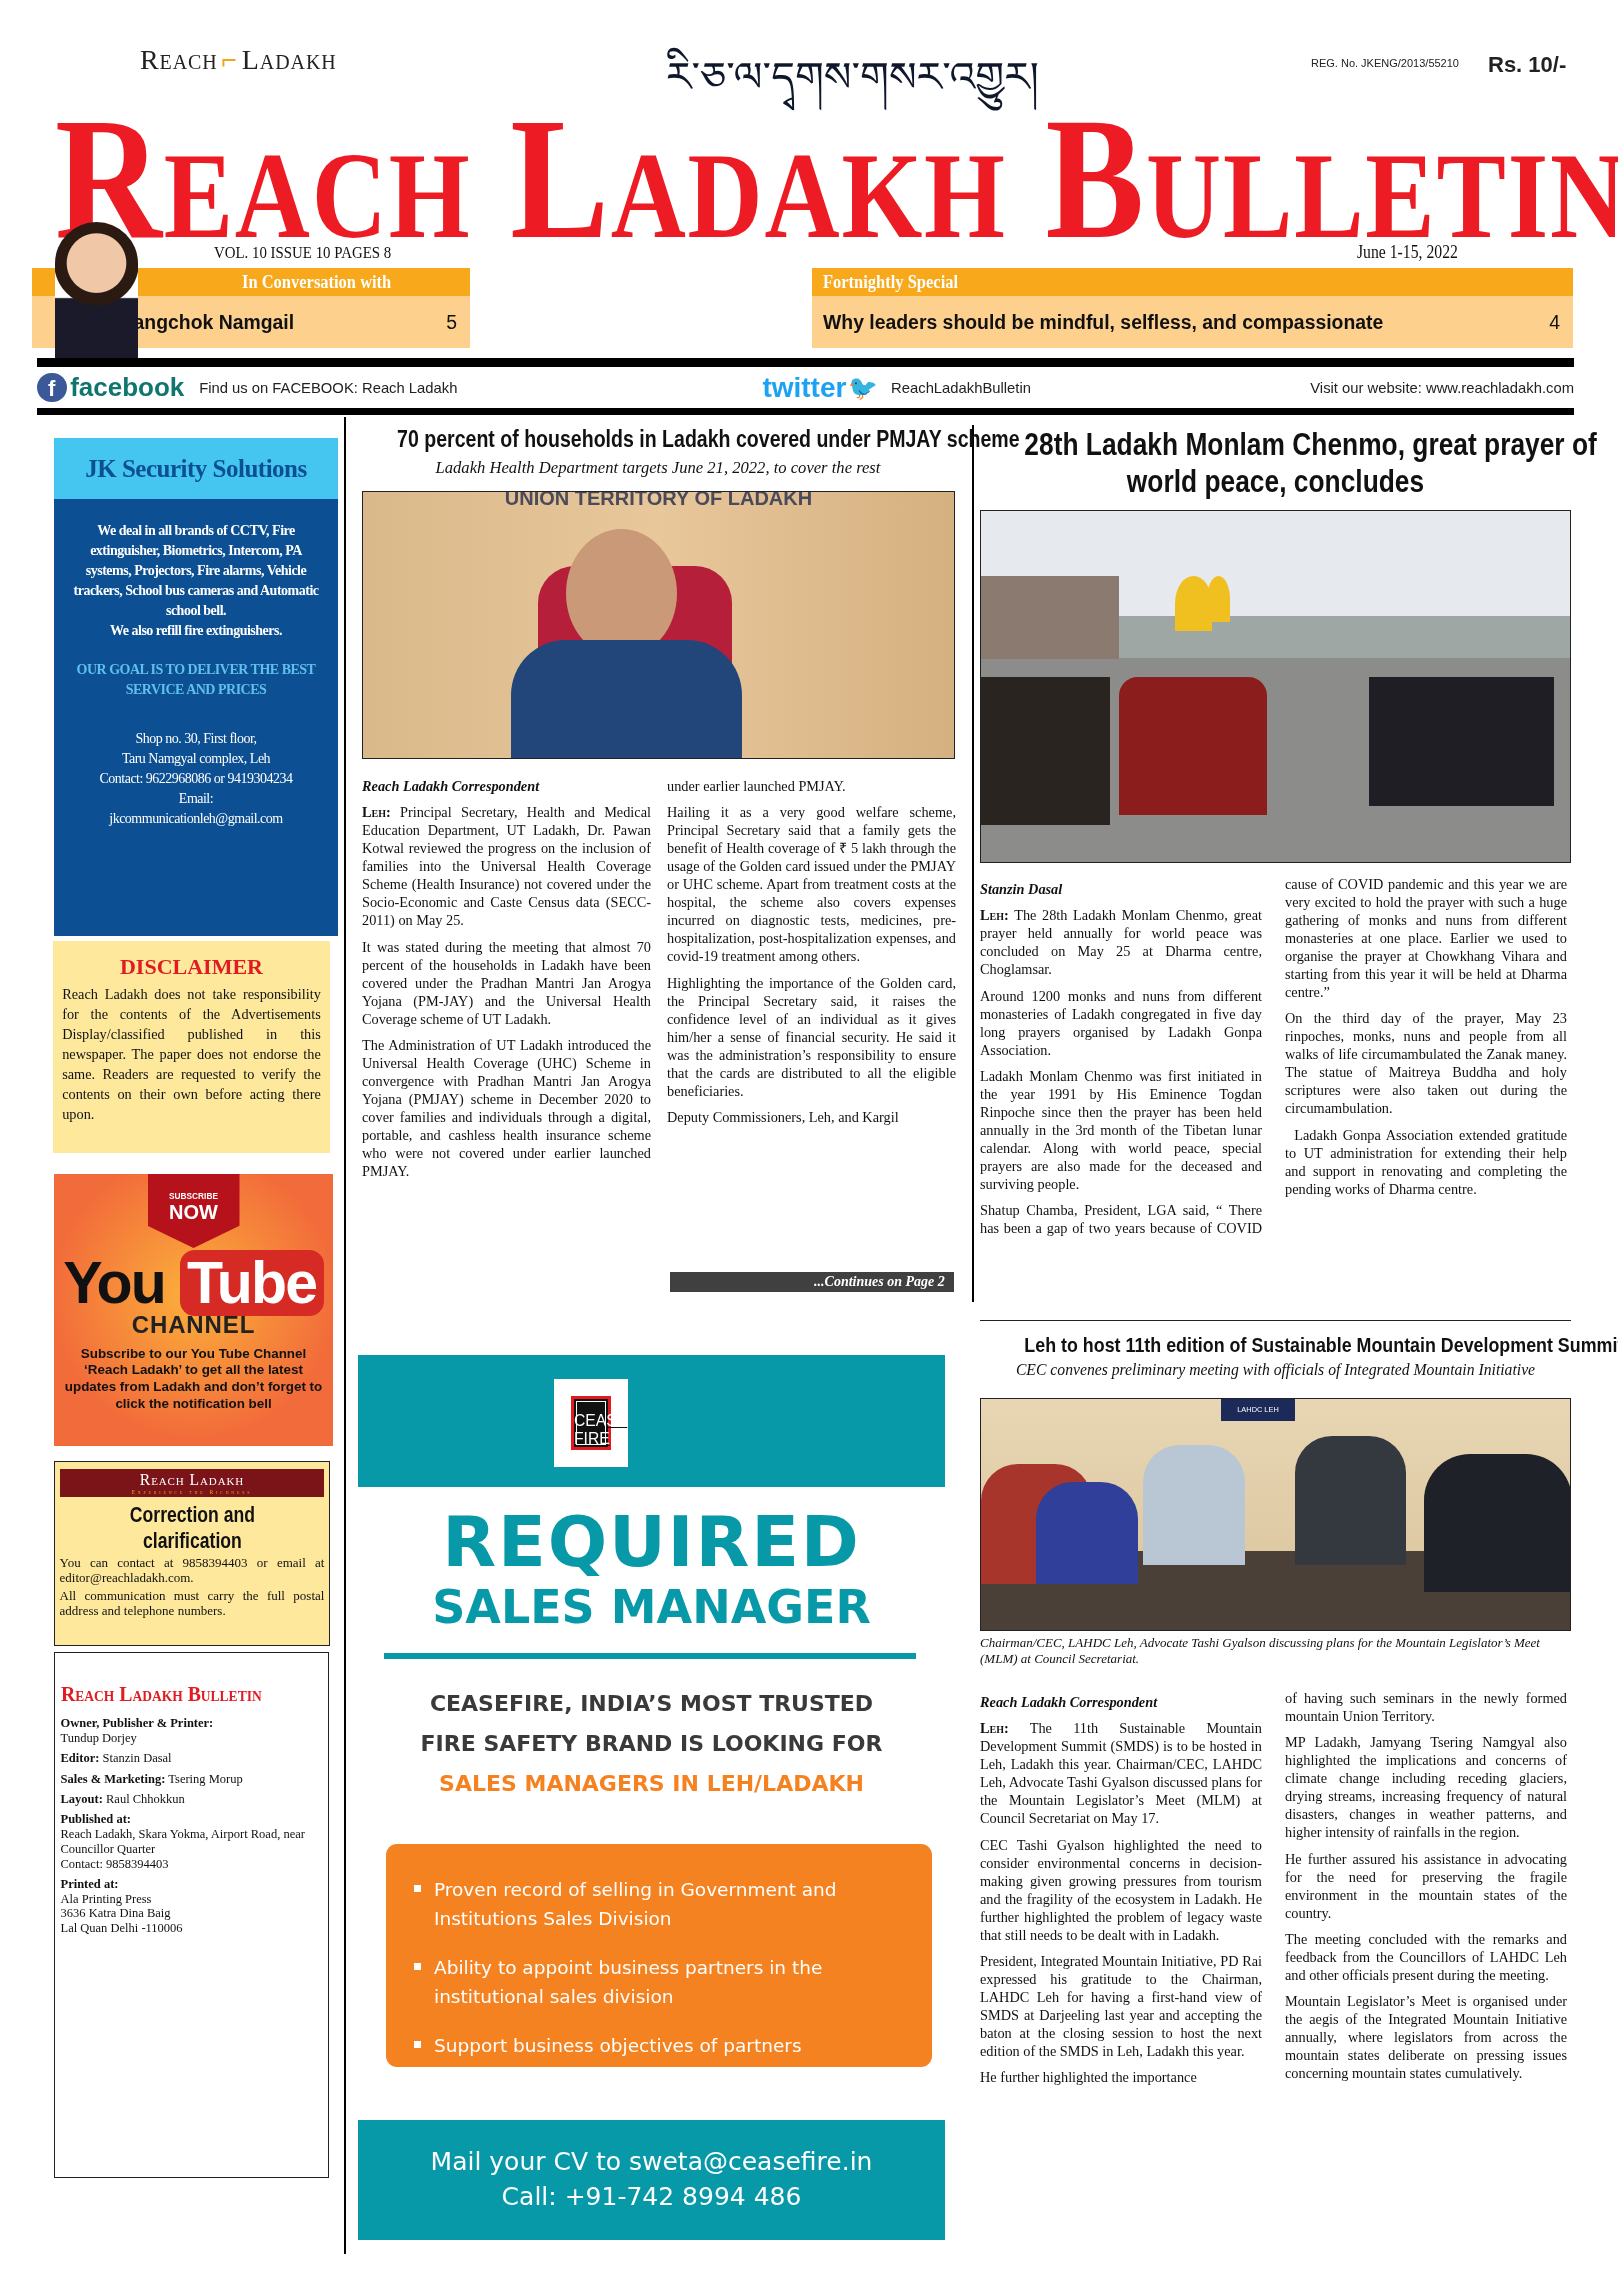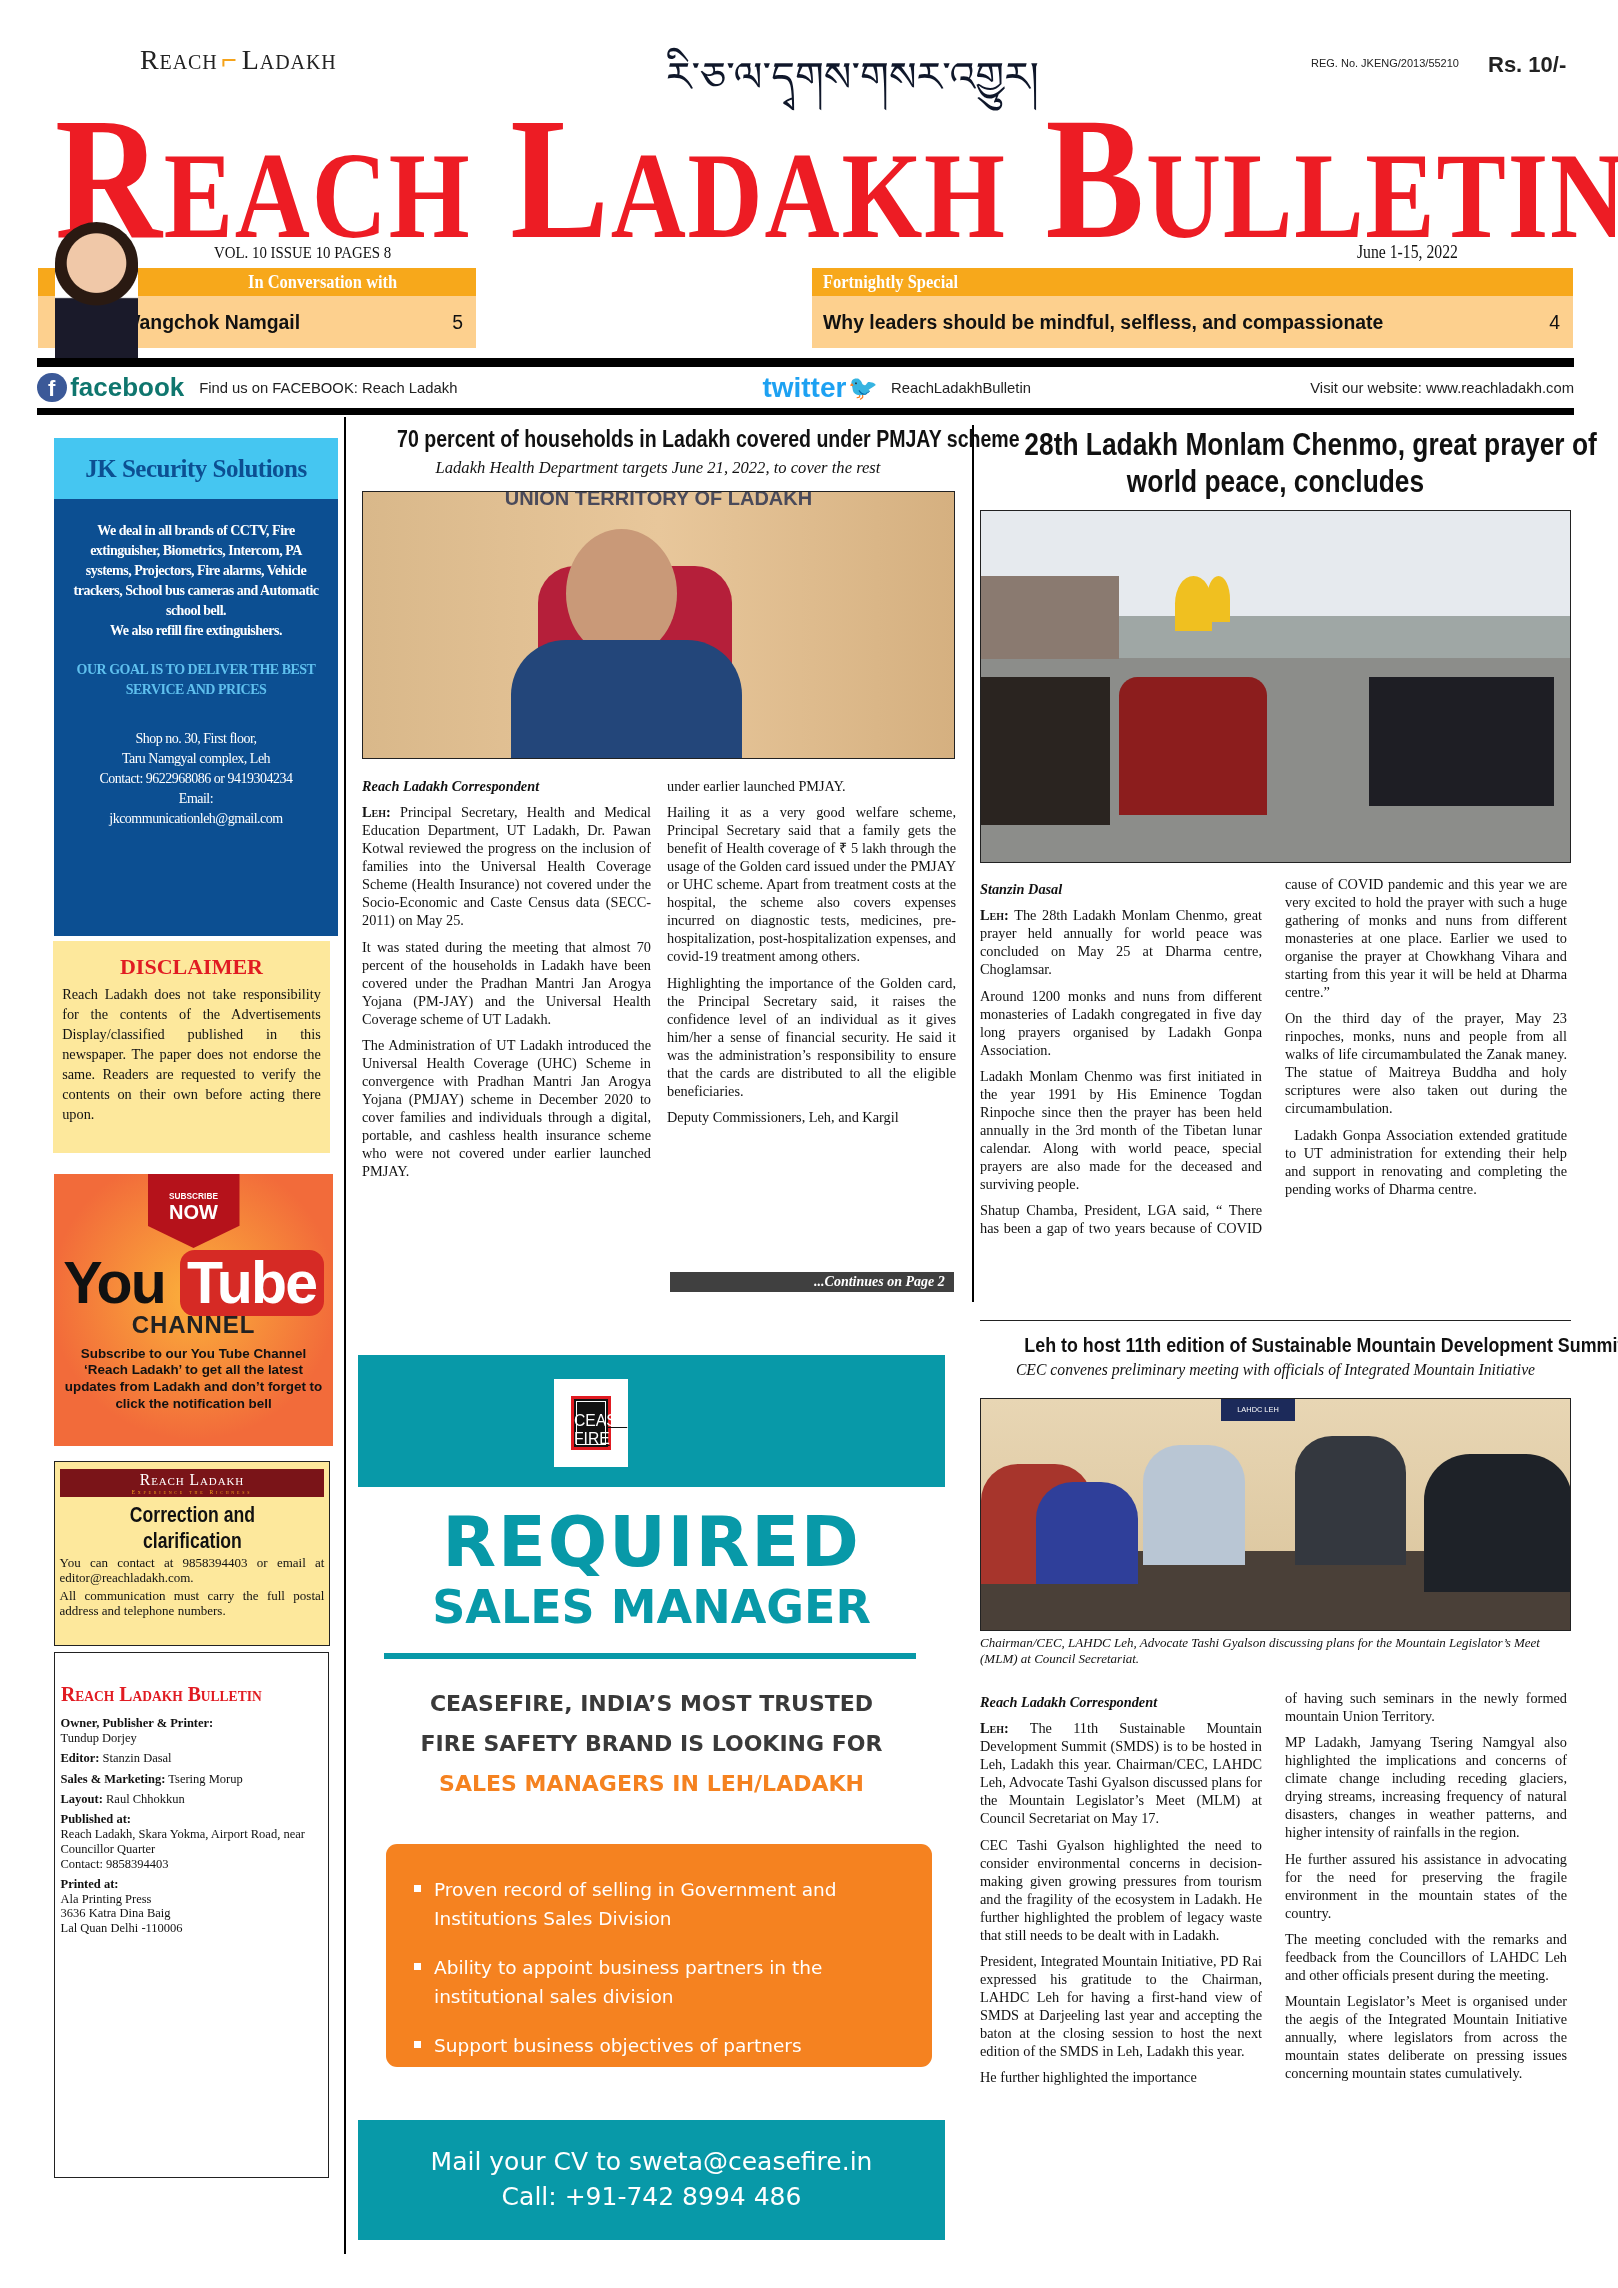--- a/index.html
+++ b/index.html
@@ -15,21 +15,21 @@
   .price { left: 1488px; top: 52px; font-size: 22px; font-weight: bold; font-family: "Liberation Sans", sans-serif; color: #222; }
   .mast-title { left: 55px; top: 88px; width: 1514px; height: 152px; font-family: "Liberation Serif", serif; font-weight: bold; color: #ed1c24; font-size: 148px; line-height: 152px; letter-spacing: 1.8px; transform: scaleY(1.18); transform-origin: top left; white-space: nowrap; font-variant: small-caps; }
   .vol { left: 214px; top: 242px; font-size: 17.5px; font-family: "Liberation Serif", serif; transform: scaleX(0.85); transform-origin: left; }
   .date { left: 1357px; top: 242px; font-size: 18.5px; transform: scaleX(0.85); transform-origin: left; }
   .portrait { left: 55px; top: 222px; width: 83px; height: 137px; border-radius: 42px 42px 0 0; background: radial-gradient(circle at 50% 30%, #f0c8a8 0 28%, #2a1a12 29% 40%, transparent 41%), linear-gradient(#fff 0 55%, #1a1a2a 56%); }
   .teaser { top: 268px; height: 83px; }
   .teaser .band { height: 28px; background: #f7a81b; color: #fff; font-weight: bold; font-size: 19.4px; padding-left: 11px; line-height: 28px; transform-origin: left; }
   .teaser .band span { display: inline-block; transform: scaleX(0.85); transform-origin: left; }
   .teaser .body { height: 52px; background: #fdd08e; display: flex; align-items: center; justify-content: space-between; padding: 0 13px 0 11px; font-family: "Liberation Sans", sans-serif; font-size: 19.4px; font-weight: bold; color: #111; }
   .teaser .body .pg { font-weight: normal; }
-  .t1 { left: 38px; width: 438px; }
+  .t1 { left: 32px; width: 438px; }
   .t1 .band, .t1 .body { padding-left: 210px; }
   .t1 .body { padding-left: 84px; }
   .t2 { left: 812px; width: 761px; }
   .rule-thick { height: 9.2px; background: #000; }
 
   
   .social { left: 37px; top: 369px; width: 1537px; height: 37px; display: flex; align-items: center; font-family: "Liberation Sans Narrow", "Liberation Sans", sans-serif; font-size: 14.8px; color: #222; }
   .fb-circle { width: 29.5px; height: 29.5px; border-radius: 50%; background: #3b5998; color: #fff; font-weight: bold; font-size: 22px; text-align: center; line-height: 31px; font-family: "Liberation Sans", sans-serif; }
   .fb-word { color: #0f766e; font-weight: bold; font-size: 26px; margin: 0 14.8px 0 3.7px; font-family: "Liberation Sans", sans-serif; }
   .tw-word { color: #1da1f2; font-weight: bold; font-size: 28px; margin-left: 305px; font-family: "Liberation Sans", sans-serif; }

